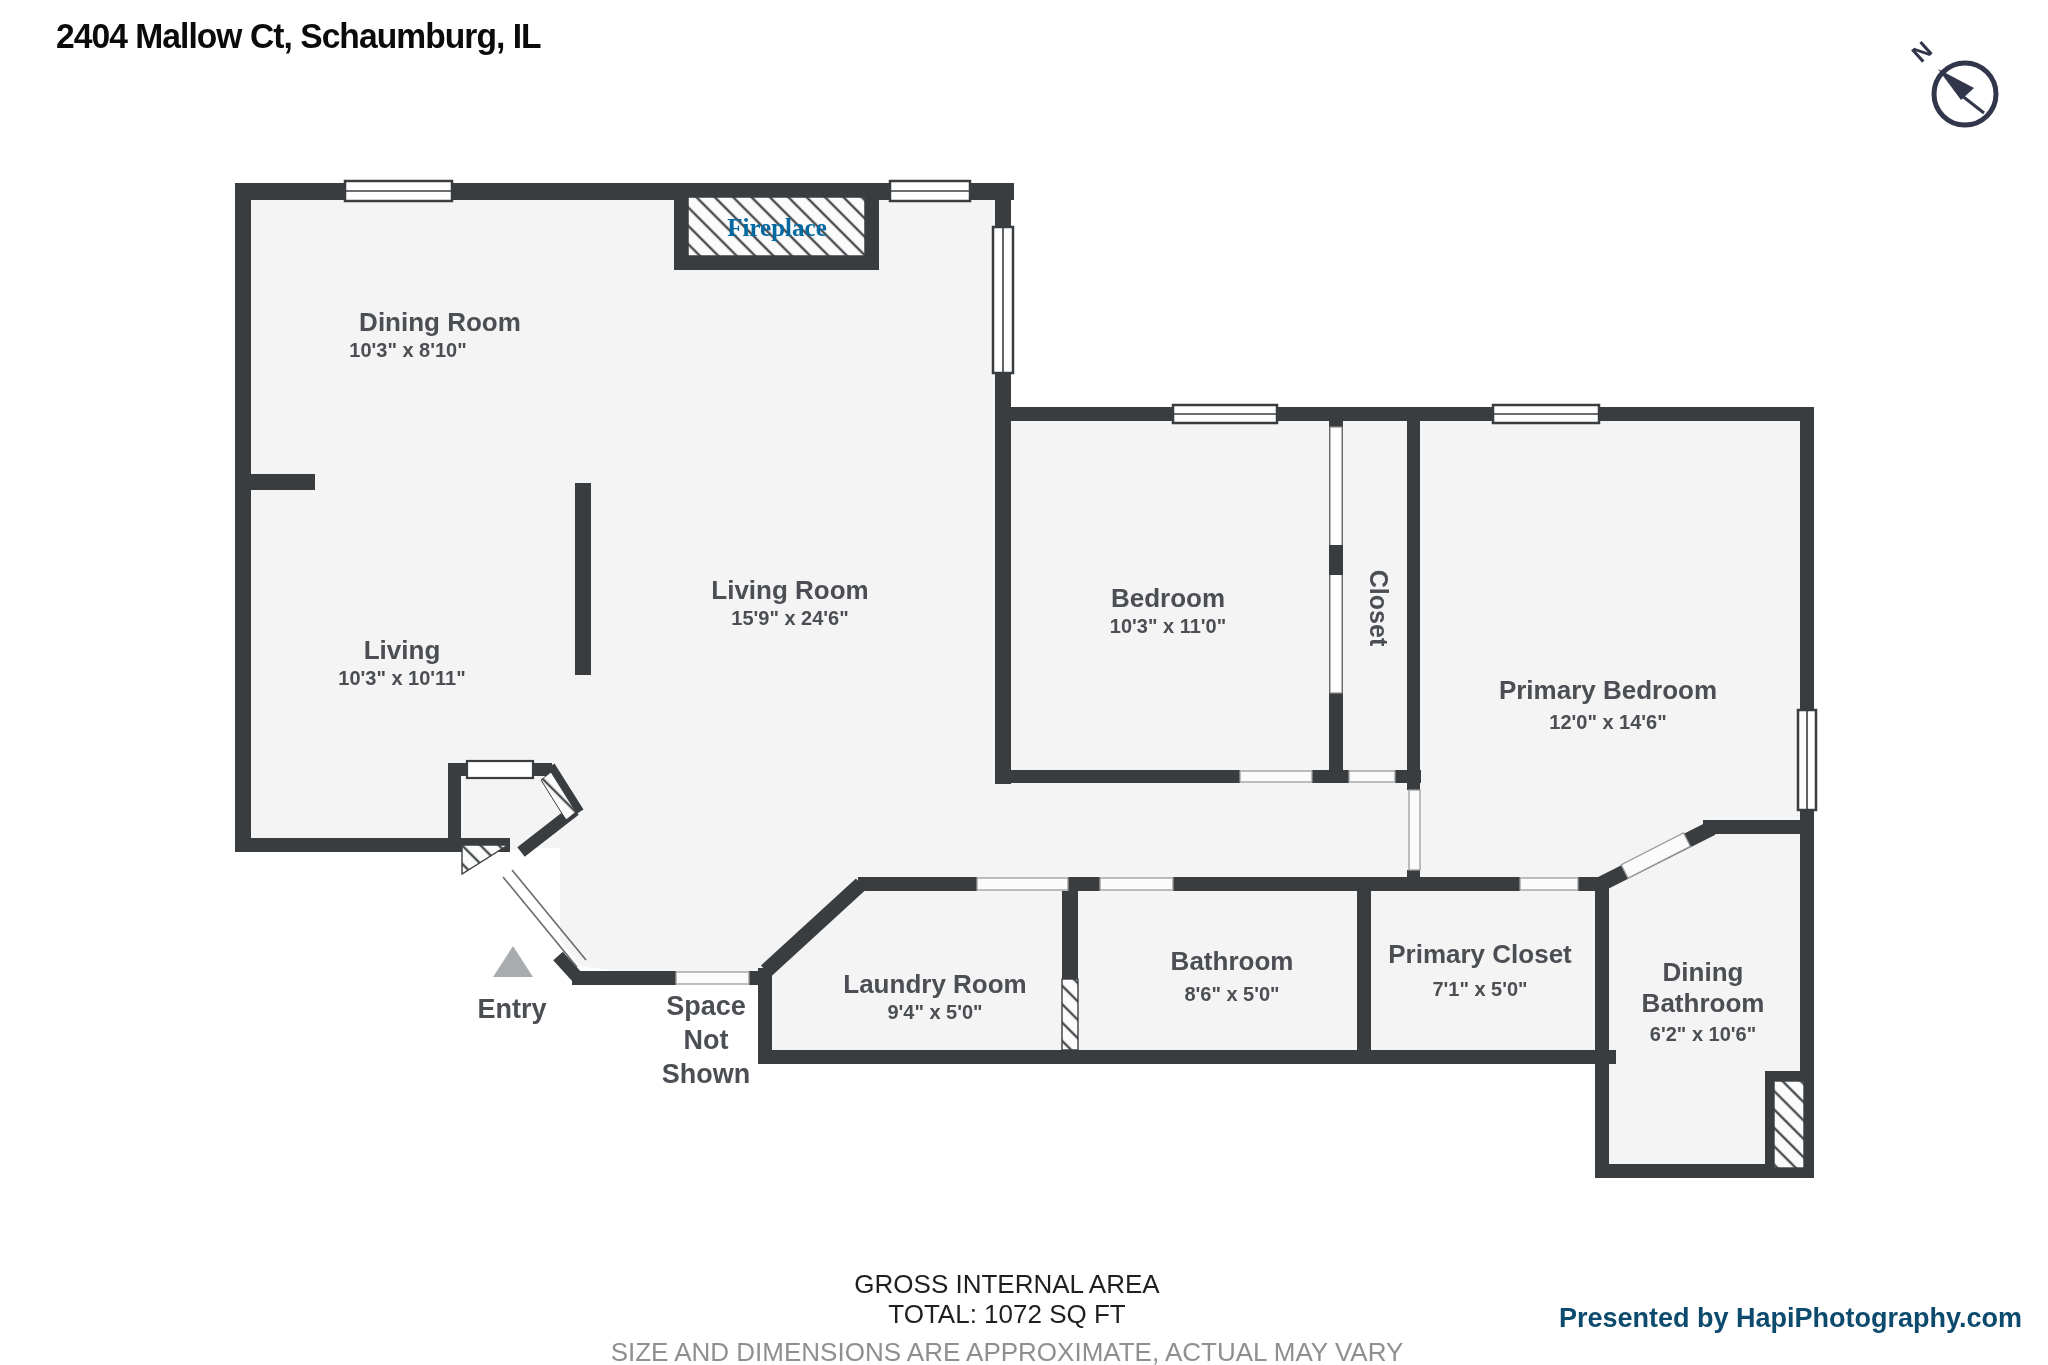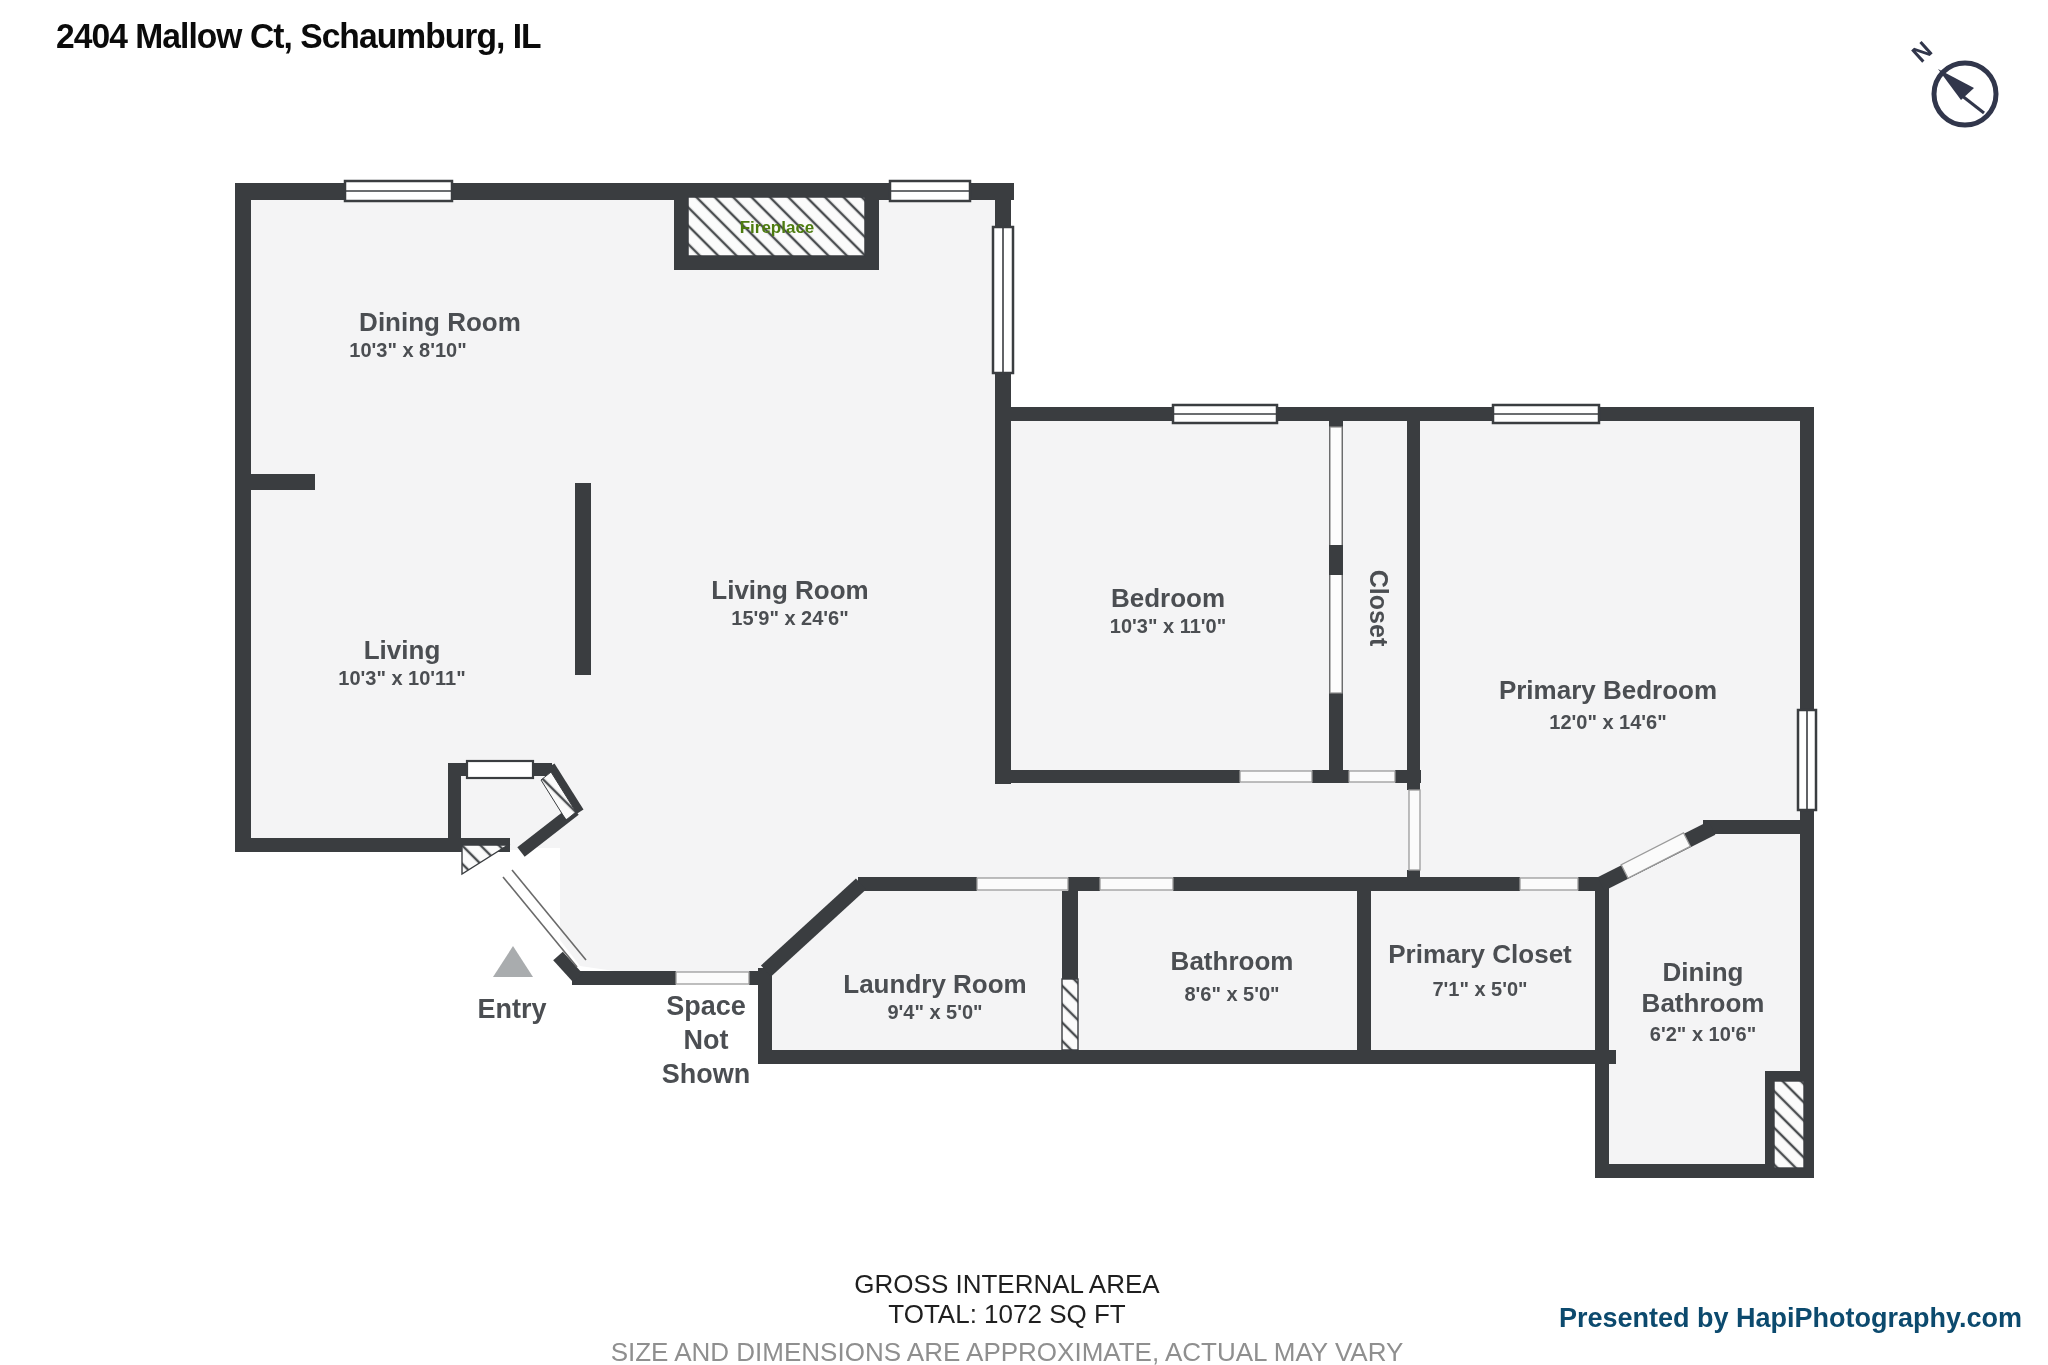--- a/index.html
+++ b/index.html
@@ -10,21 +10,21 @@
   #plan-svg{position:absolute;left:0;top:0;}
   .abs{position:absolute;transform:translate(-50%,-50%);white-space:nowrap;}
   .title{
     position:absolute;left:56px;top:16px;font-size:35px;font-weight:bold;color:#0b0b0b;
     letter-spacing:-1px;transform:scaleX(.96);transform-origin:left;
   }
   .room-name{font-size:26px;font-weight:bold;color:#4b4e52;text-align:center;}
   .room-dims{font-size:20px;font-weight:bold;color:#4b4e52;text-align:center;}
   .wrap2{white-space:normal;width:160px;line-height:31px;}
   .rot90{transform:translate(-50%,-50%) rotate(90deg);font-size:25px;}
-  .fireplace-label{font-size:17px;font-weight:bold;color:#4d7c0f;}
+  .fireplace-label{font-size:25px;font-weight:bold;color:#0369a1;font-family:Liberation Serif, serif;}
   .entry-label{font-size:27px;font-weight:bold;color:#4b4e52;}
   .sns-label{font-size:27px;font-weight:bold;color:#4b4e52;white-space:normal;width:110px;
     line-height:34px;text-align:center;}
   .footer-line{font-size:26px;color:#1f1f1f;text-align:center;}
   .footer-muted{font-size:26px;color:#8f8f8f;text-align:center;margin-top:6px;}
   .credit{position:absolute;right:26px;top:1303px;font-size:27px;font-weight:bold;color:#0c4a6e;}
   .compass-n{
     position:absolute;left:1922px;top:52px;font-size:24px;font-weight:bold;color:#31364b;
     transform:translate(-50%,-50%) rotate(-42deg);
   }

